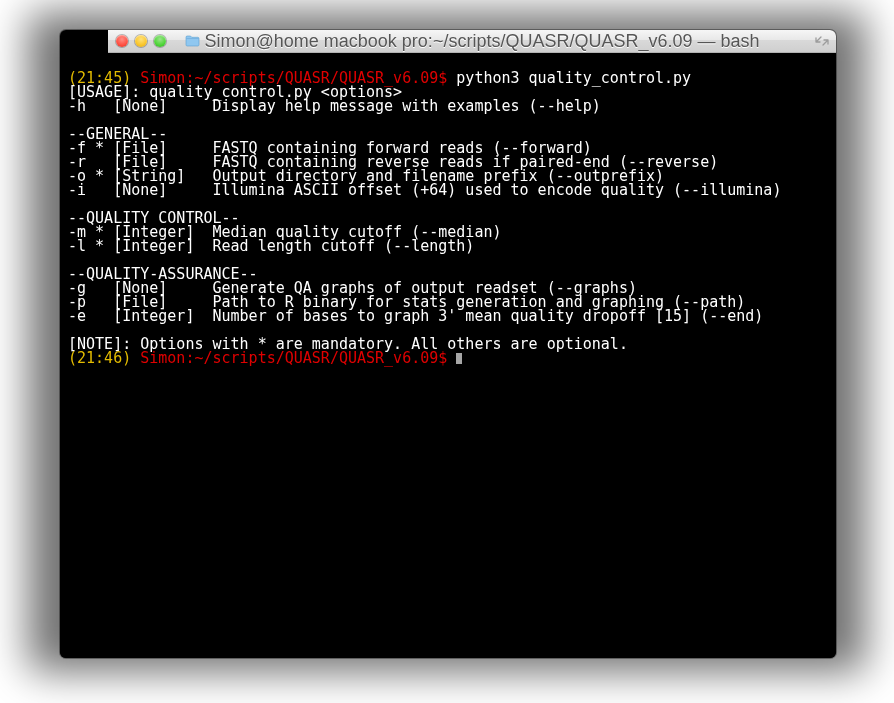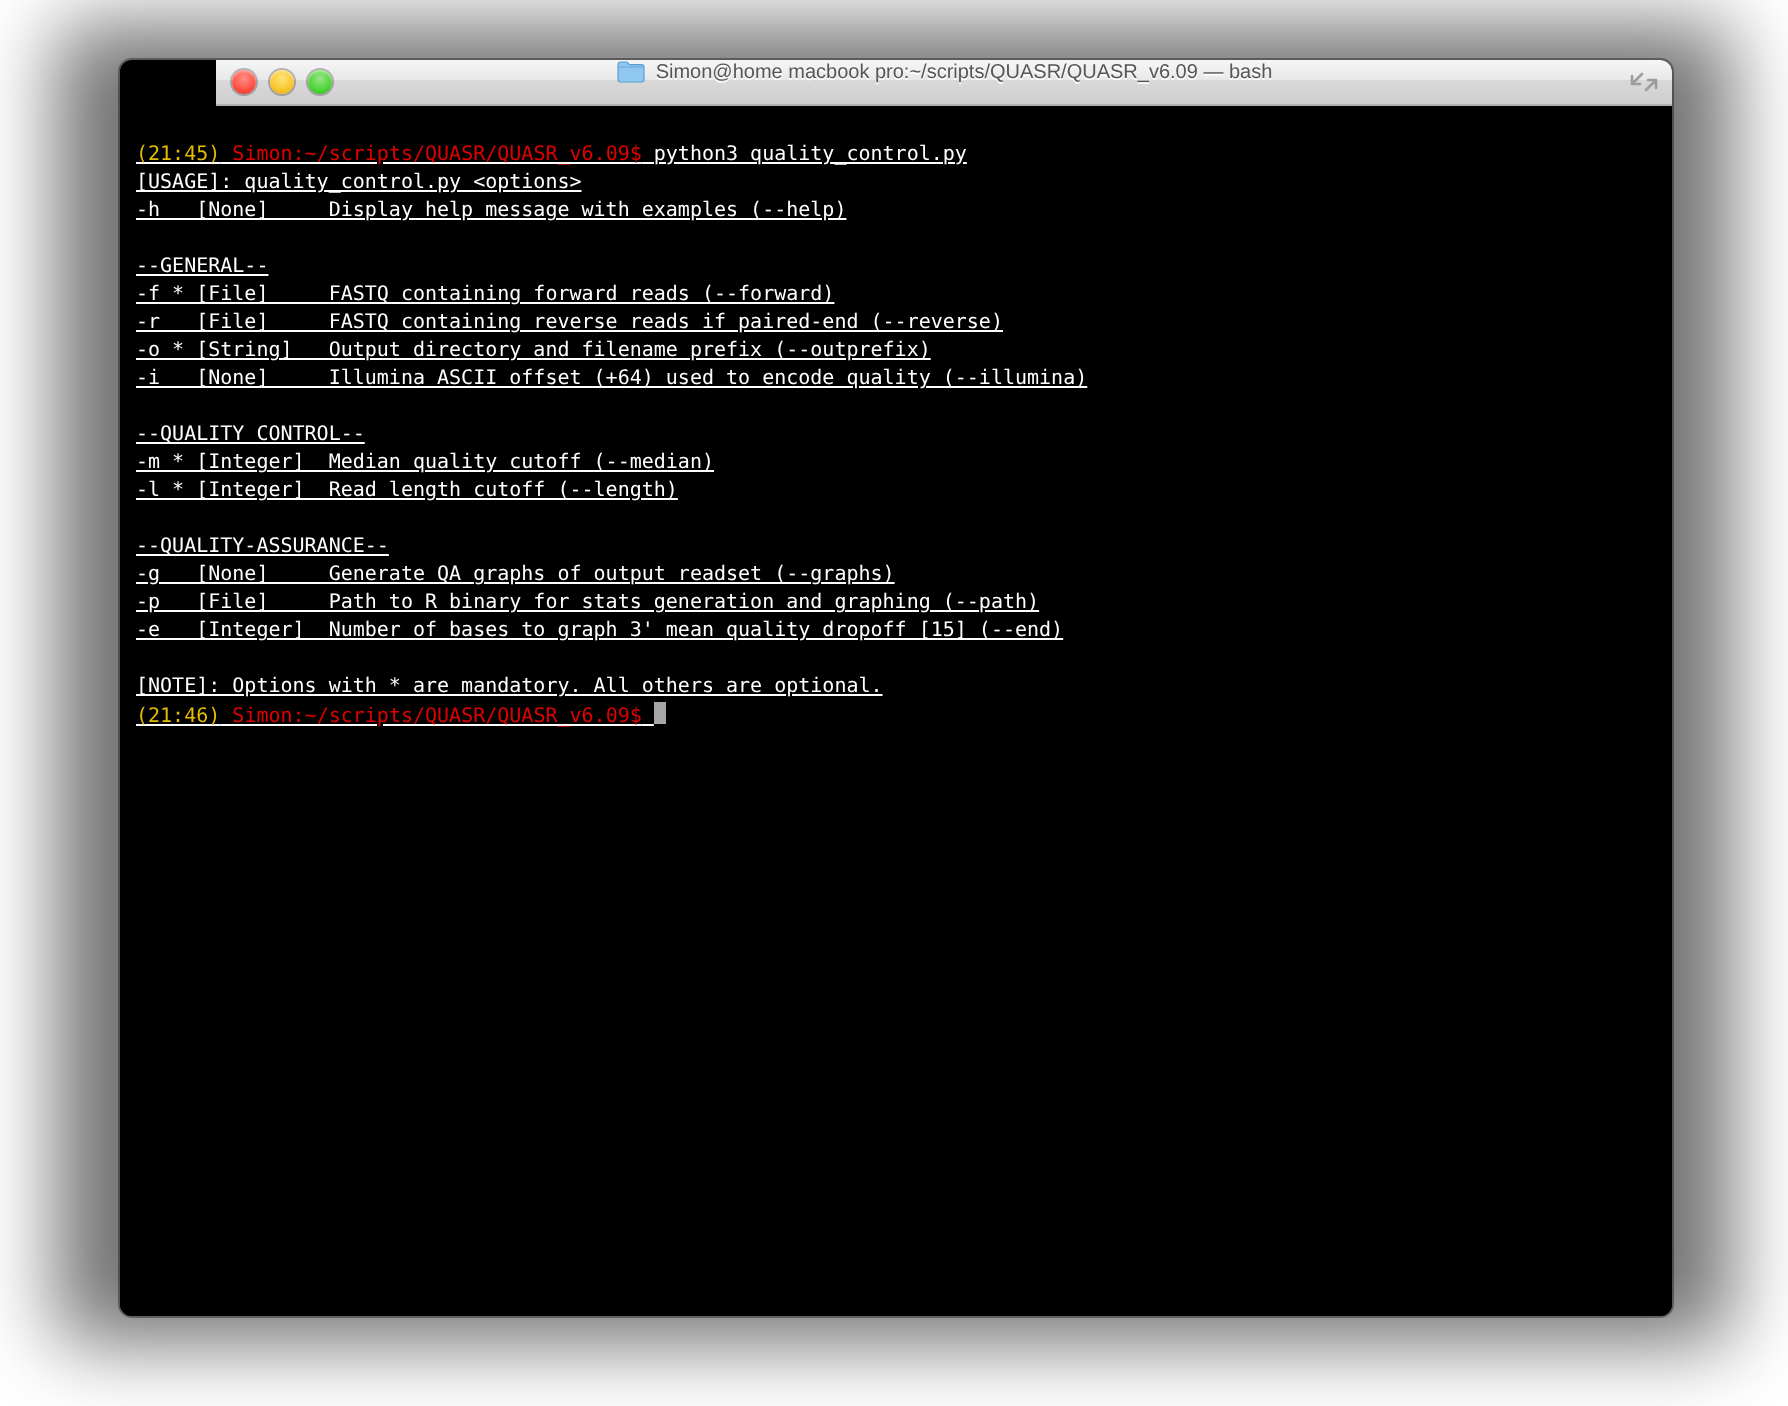--- a/index.html
+++ b/index.html
@@ -31,22 +31,23 @@
     border-radius: 6px;
     overflow: hidden;
     background: #000;
     box-shadow: 0 0 0 1px rgba(0,0,0,0.35);
   }
   .titlebar {
     height: 22px;
     background: linear-gradient(to bottom, #f6f6f6 0%, #e8e8e8 45%, #d9d9d9 46%, #cfcfcf 100%);
     border-bottom: 1px solid #b2b2b2;
     display: flex;
+    align-items: center;
     position: relative;
-    font-size: 10px;
+    font-size: 18px;
     color: #565656;
     text-shadow: 0 1px 0 #fff;
     margin-left: 48px;
   }
   .traffic-lights {
     display: flex;
     align-items: center;
     padding-left: 8px;
     gap: 7px;
   }
@@ -80,28 +81,27 @@
     width: 16px;
     height: 16px;
     color: #9c9c9c;
     cursor: pointer;
   }
   .terminal {
     background: #000;
     color: #fff;
     padding: 4px 8px 8px 8px;
     font-family: Menlo, Monaco, "Andale Mono", monospace;
-    font-size: 10px;
+    font-size: 15px;
     line-height: 14px;
     white-space: pre;
     letter-spacing: 0;
     height: calc(100% - 23px);
     overflow: hidden;
     box-sizing: border-box;
-    text-decoration: underline;
   }
   .p-time { color: #e3bb00; }
   .p-path { color: #e00000; }
   .cursor {
     display: inline-block;
     width: 6px;
     height: 11px;
     background: #a6a6a6;
     vertical-align: -1px;
   }

